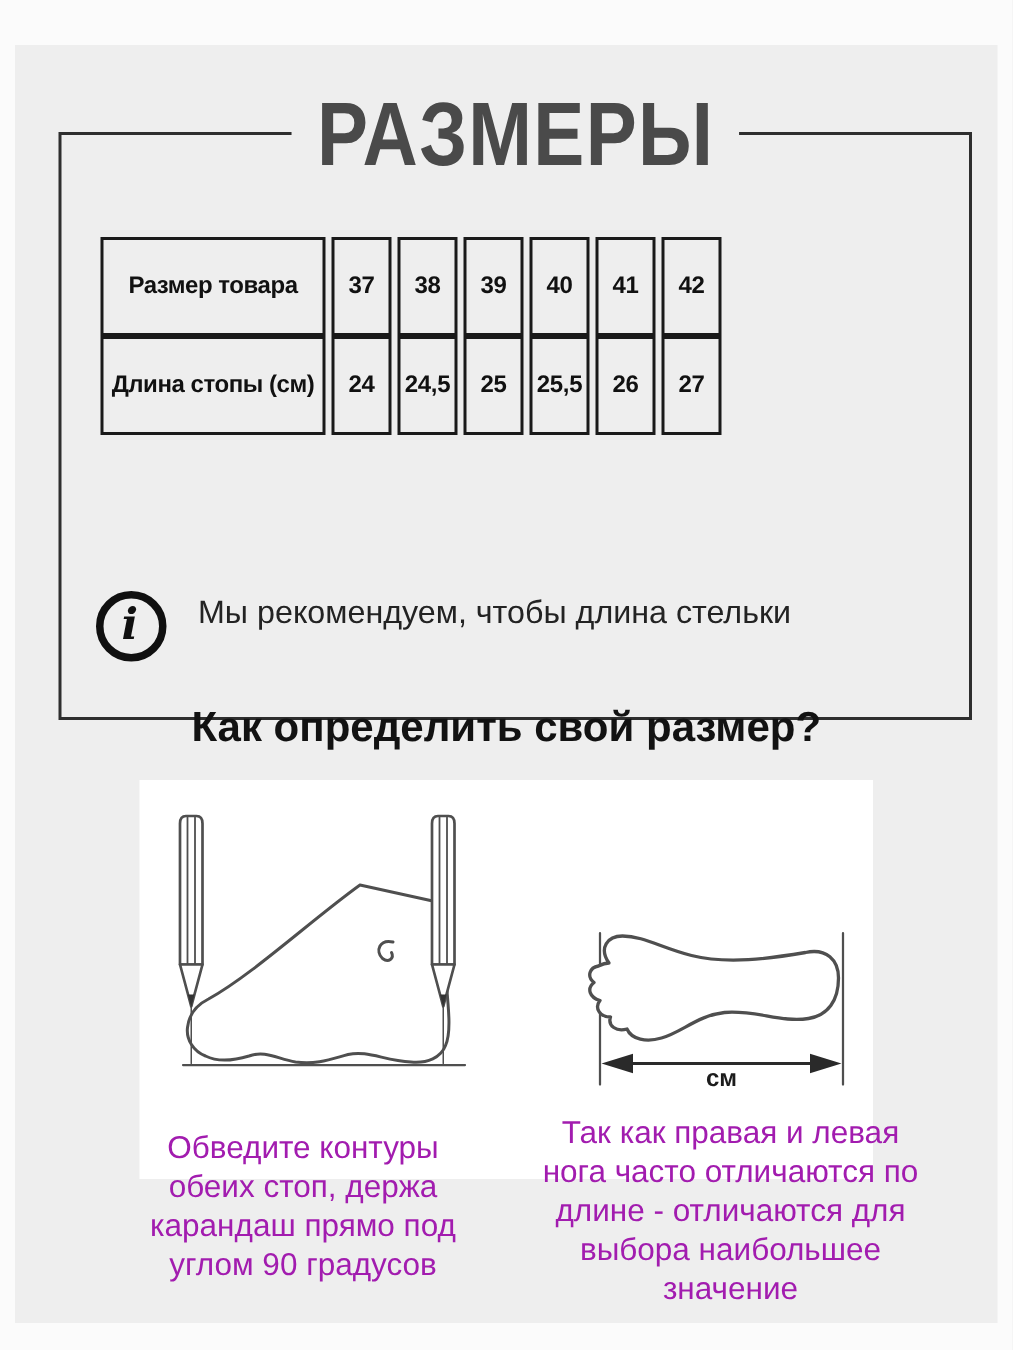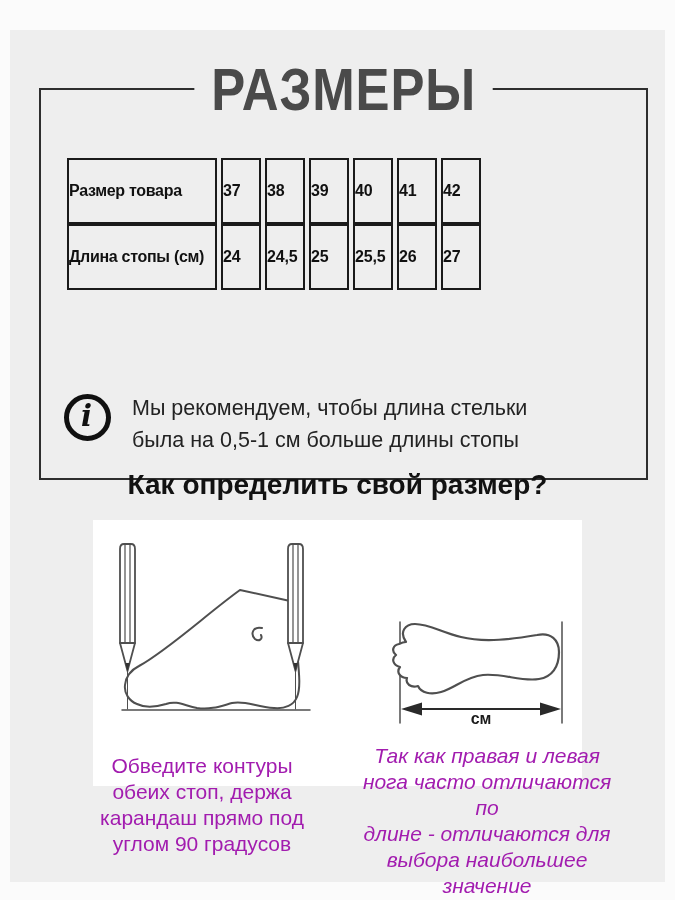--- a/index.html
+++ b/index.html
@@ -42,21 +42,21 @@
     transform:scaleX(0.85);transform-origin:center;
     white-space:nowrap;
   }
   
   table.size-table{
     position:absolute;left:53px;top:128px;
     border-collapse:separate;border-spacing:4px 0;
   }
   table.size-table td{
     border:2px solid var(--table_border,#1a1a1a);
-    height:66px;vertical-align:middle;
+    height:66px;text-align:center;vertical-align:middle;
     color:#111;background:transparent;
   }
   td.lbl{
     width:150px;font-size:16px;font-weight:bold;
     letter-spacing:-0.3px;white-space:nowrap;
   }
   td.val{
     width:40px;font-size:16px;font-weight:bold;letter-spacing:-0.2px;
   }
   
@@ -84,21 +84,21 @@
     position:absolute;left:93px;top:520px;width:489px;height:266px;
     background:var(--panel_background,#fff);
   }
   .illustration-panel svg{display:block;width:489px;height:205px;}
   .stroke{stroke:var(--illustration_stroke,#4f4f4f);}
   .instr{
     position:absolute;text-align:center;
     font-size:21px;line-height:26px;color:#a21caf;
   }
   .instr-left{left:79px;top:753px;width:246px;}
-  .instr-right{left:353px;top:743px;width:268px;font-style:italic;}
+  .instr-right{left:353px;top:743px;width:268px;}
   svg text.unit{
     font-family:"Liberation Sans",sans-serif;
     font-size:16px;font-weight:bold;fill:#1c1c1c;text-anchor:middle;
   }
 </style>
 </head>
 <body>
 
 <div class="page">
   <div class="card">
@@ -129,21 +129,20 @@
         <td class="val">27</td>
       </tr>
     </tbody>
       </table>
 
     <div class="info-icon">
       <span class="i-glyph">i</span>
     </div>
     <div class="info-text">
       <div>Мы рекомендуем, чтобы длина стельки</div>
-      <div>была на 0,5-1 см больше длины стопы</div>
     </div>
   </div>
 
   <div class="howto-heading">Как определить свой размер?</div>
 
   <div class="illustration-panel">
     <svg viewBox="0 0 489 205">
 
       <g fill="none" stroke-linejoin="round" stroke-linecap="round">
         <path class="stroke" fill="#ffffff" stroke-width="2" d="M147 70 L197 81 C200 96 202 112 204 130 C206 152 208 168 204 177 C201 185 192 189 181 188 C163 187 152 180 139 183 C128 186 118 190 104 188 C92 186 84 180 73 184 C63 187 52 188 44 184 C36 181 31 173 32 165 C33 156 38 150 46 146 C75 130 115 93 147 70"></path>

